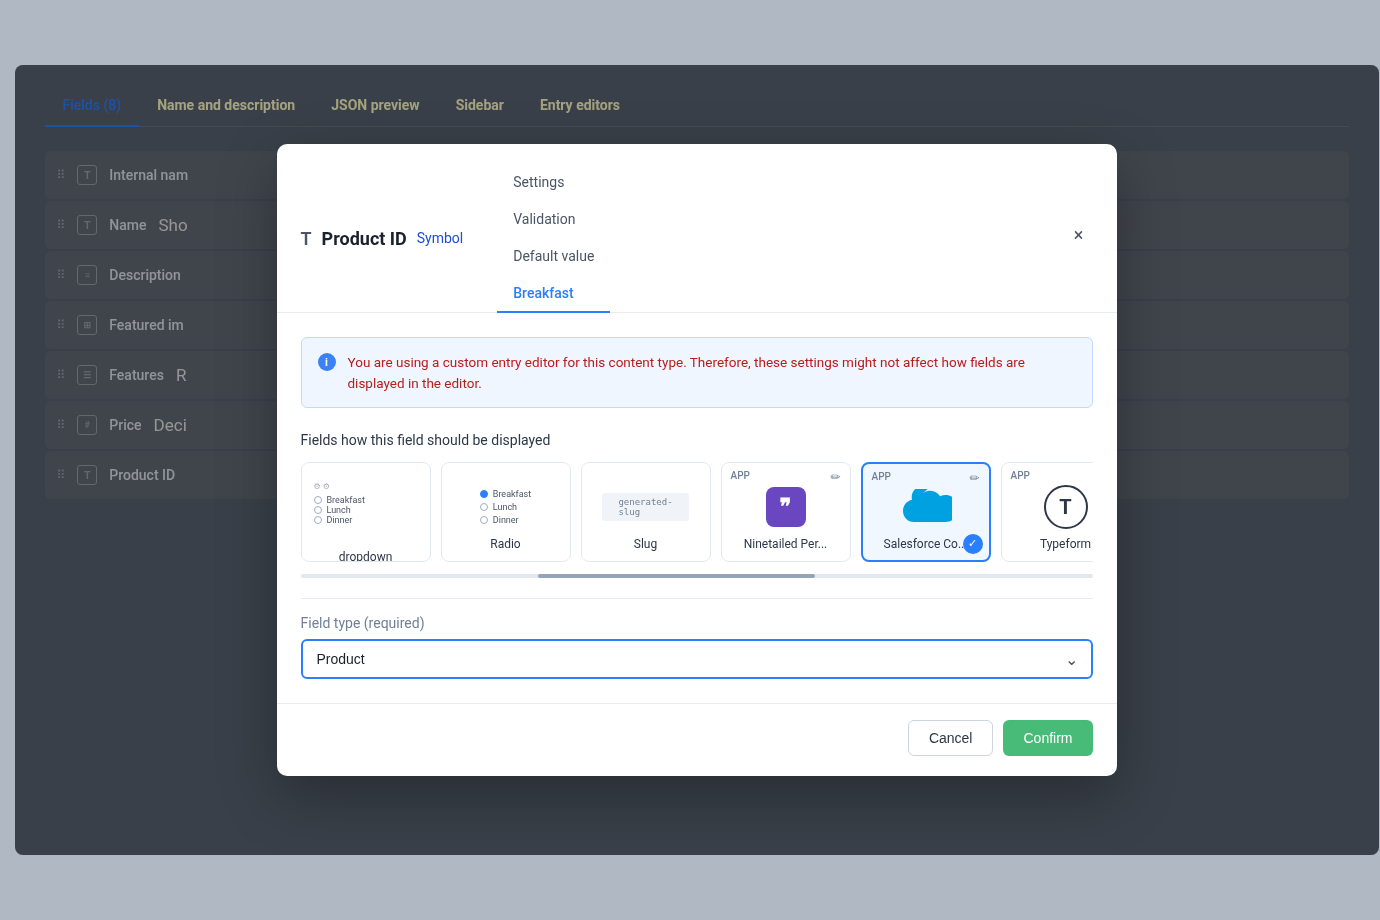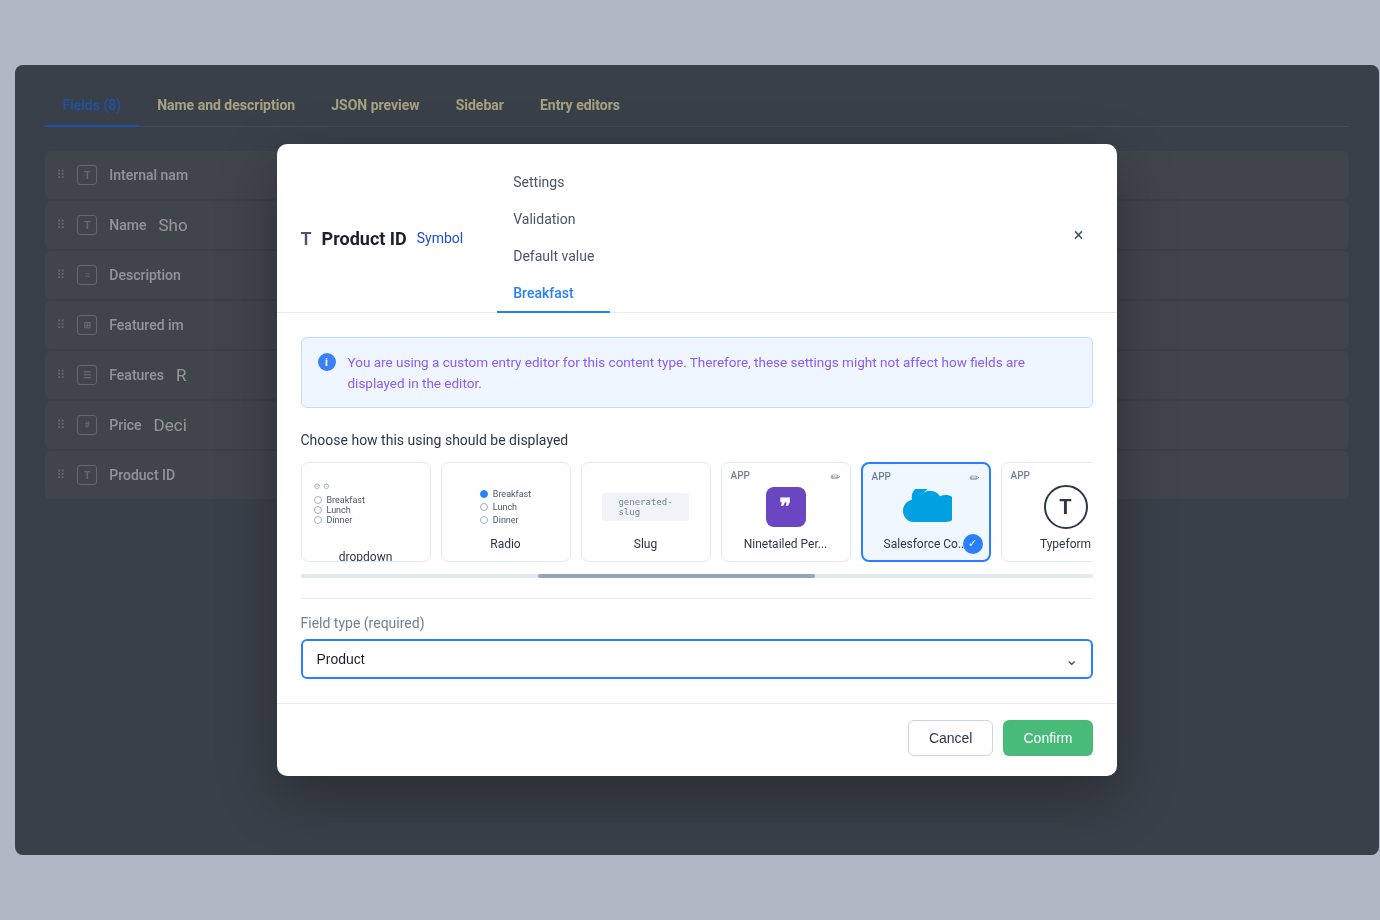--- a/index.html
+++ b/index.html
@@ -193,21 +193,21 @@
       align-items: center;
       justify-content: center;
       color: white;
       font-size: 11px;
       font-weight: 700;
       flex-shrink: 0;
       margin-top: 1px;
     }
     .info-text {
       font-size: 13.5px;
-      color: #8b5cf6;
+      color: #b91c1c;
       line-height: 1.5;
     }
 
     
     .section-label {
       font-size: 14px;
       color: #2d3748;
       margin-bottom: 14px;
       font-weight: 400;
     }
@@ -539,21 +539,21 @@
         <div class="modal-close">×</div>
       </div>
 
       <div class="modal-body">
 
         <div class="info-banner">
           <div class="info-icon">i</div>
           <span class="info-text">You are using a custom entry editor for this content type. Therefore, these settings might not affect how fields are displayed in the editor.</span>
         </div>
 
-        <div class="section-label">Choose how this using should be displayed</div>
+        <div class="section-label">Fields how this field should be displayed</div>
 
         <div class="cards-wrapper">
           <div class="cards-scroll">
 
             <div class="card">
               <div class="card-dropdown-preview">
                 <div class="card-dropdown-title">⚙ ⚙</div>
                 <div class="radio-item">
                   <div class="radio-dot"></div>
                   <span>Breakfast</span>

